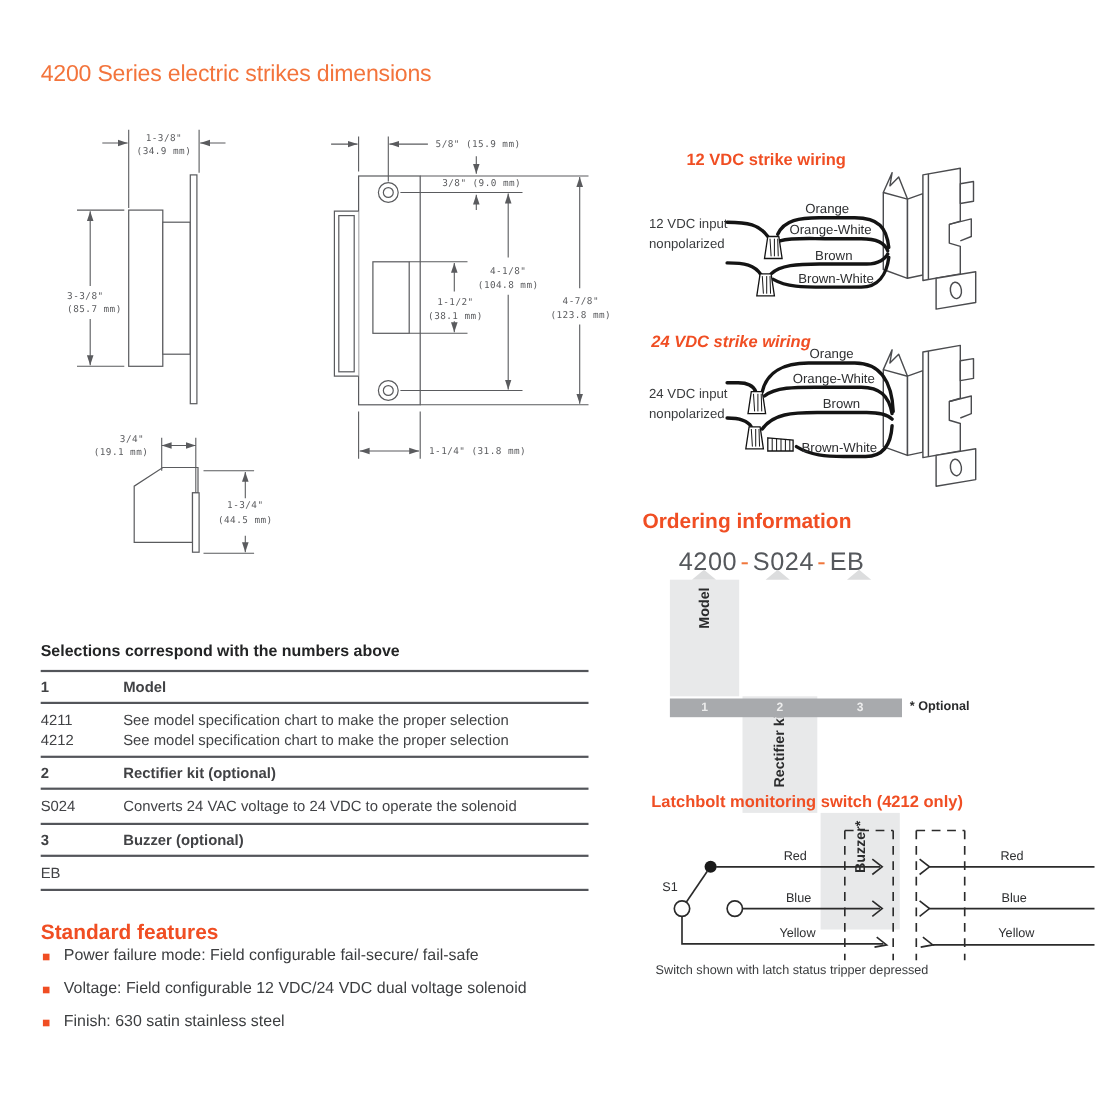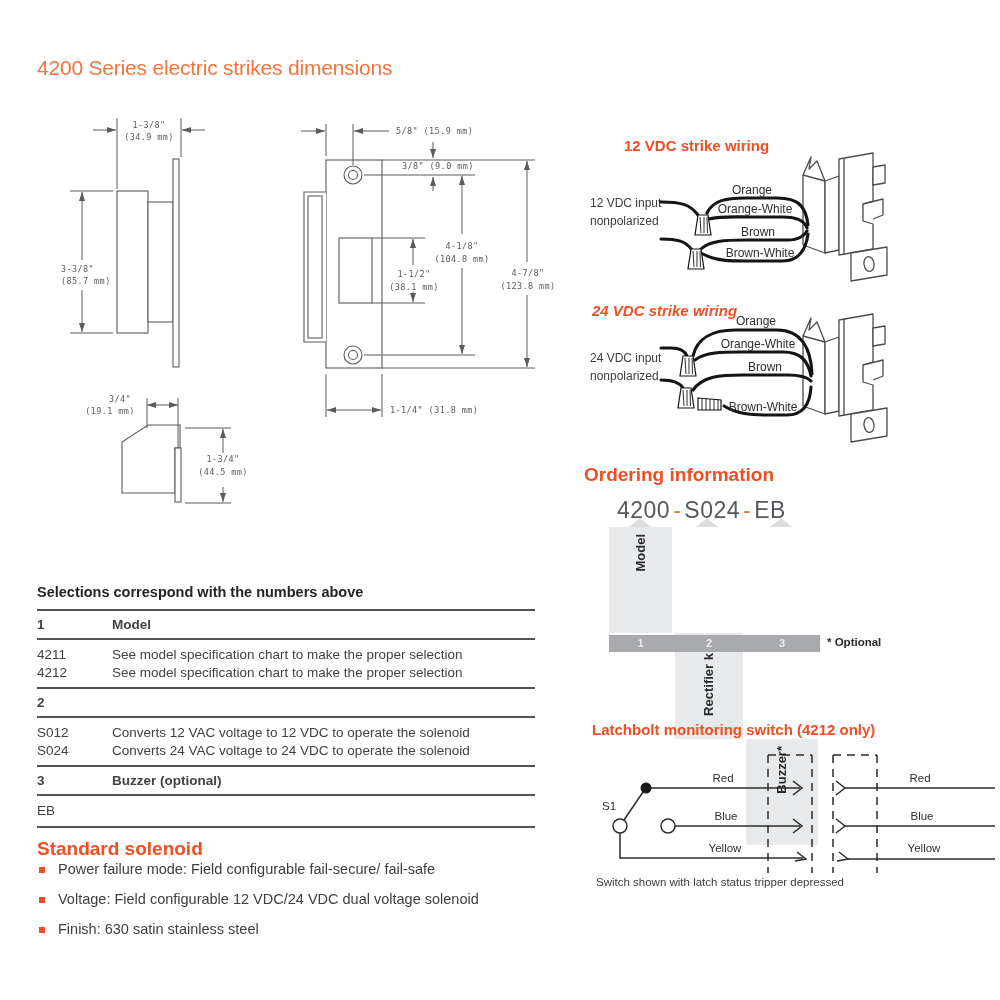--- a/index.html
+++ b/index.html
@@ -238,47 +238,44 @@
           <span>See model specification chart to make the proper selection</span>
         </div>
       <div class="gline">
           <span class="c1">4212</span>
           <span>See model specification chart to make the proper selection</span>
         </div>
     </div>
   </div>
   <div class="trow hdr">
     <span class="c1">2</span>
+    <span class="c2">Rectifier kit (optional)</span>
   </div>
   <div class="trow grp">
     <div style="width:100%">
-      <div class="gline">
-          <span class="c1">S012</span>
-          <span>Converts 12 VAC voltage to 12 VDC to operate the solenoid</span>
-        </div>
       <div class="gline">
           <span class="c1">S024</span>
           <span>Converts 24 VAC voltage to 24 VDC to operate the solenoid</span>
         </div>
     </div>
   </div>
   <div class="trow hdr">
     <span class="c1">3</span>
     <span class="c2">Buzzer (optional)</span>
   </div>
   <div class="trow grp">
     <div style="width:100%">
       <div class="gline">
           <span class="c1">EB</span>
         </div>
     </div>
   </div>
 </div>
 
-<div class="abs sec-title lg" style="left:37px;top:838px;">Standard solenoid</div>
+<div class="abs sec-title lg" style="left:37px;top:838px;">Standard features</div>
 <div class="feat-item" style="top:861px;">
   <span class="bullet"></span>
   <span>Power failure mode: Field configurable fail-secure/ fail-safe</span>
 </div>
 <div class="feat-item" style="top:891px;">
   <span class="bullet"></span>
   <span>Voltage: Field configurable 12 VDC/24 VDC dual voltage solenoid</span>
 </div>
 <div class="feat-item" style="top:921px;">
   <span class="bullet"></span>

